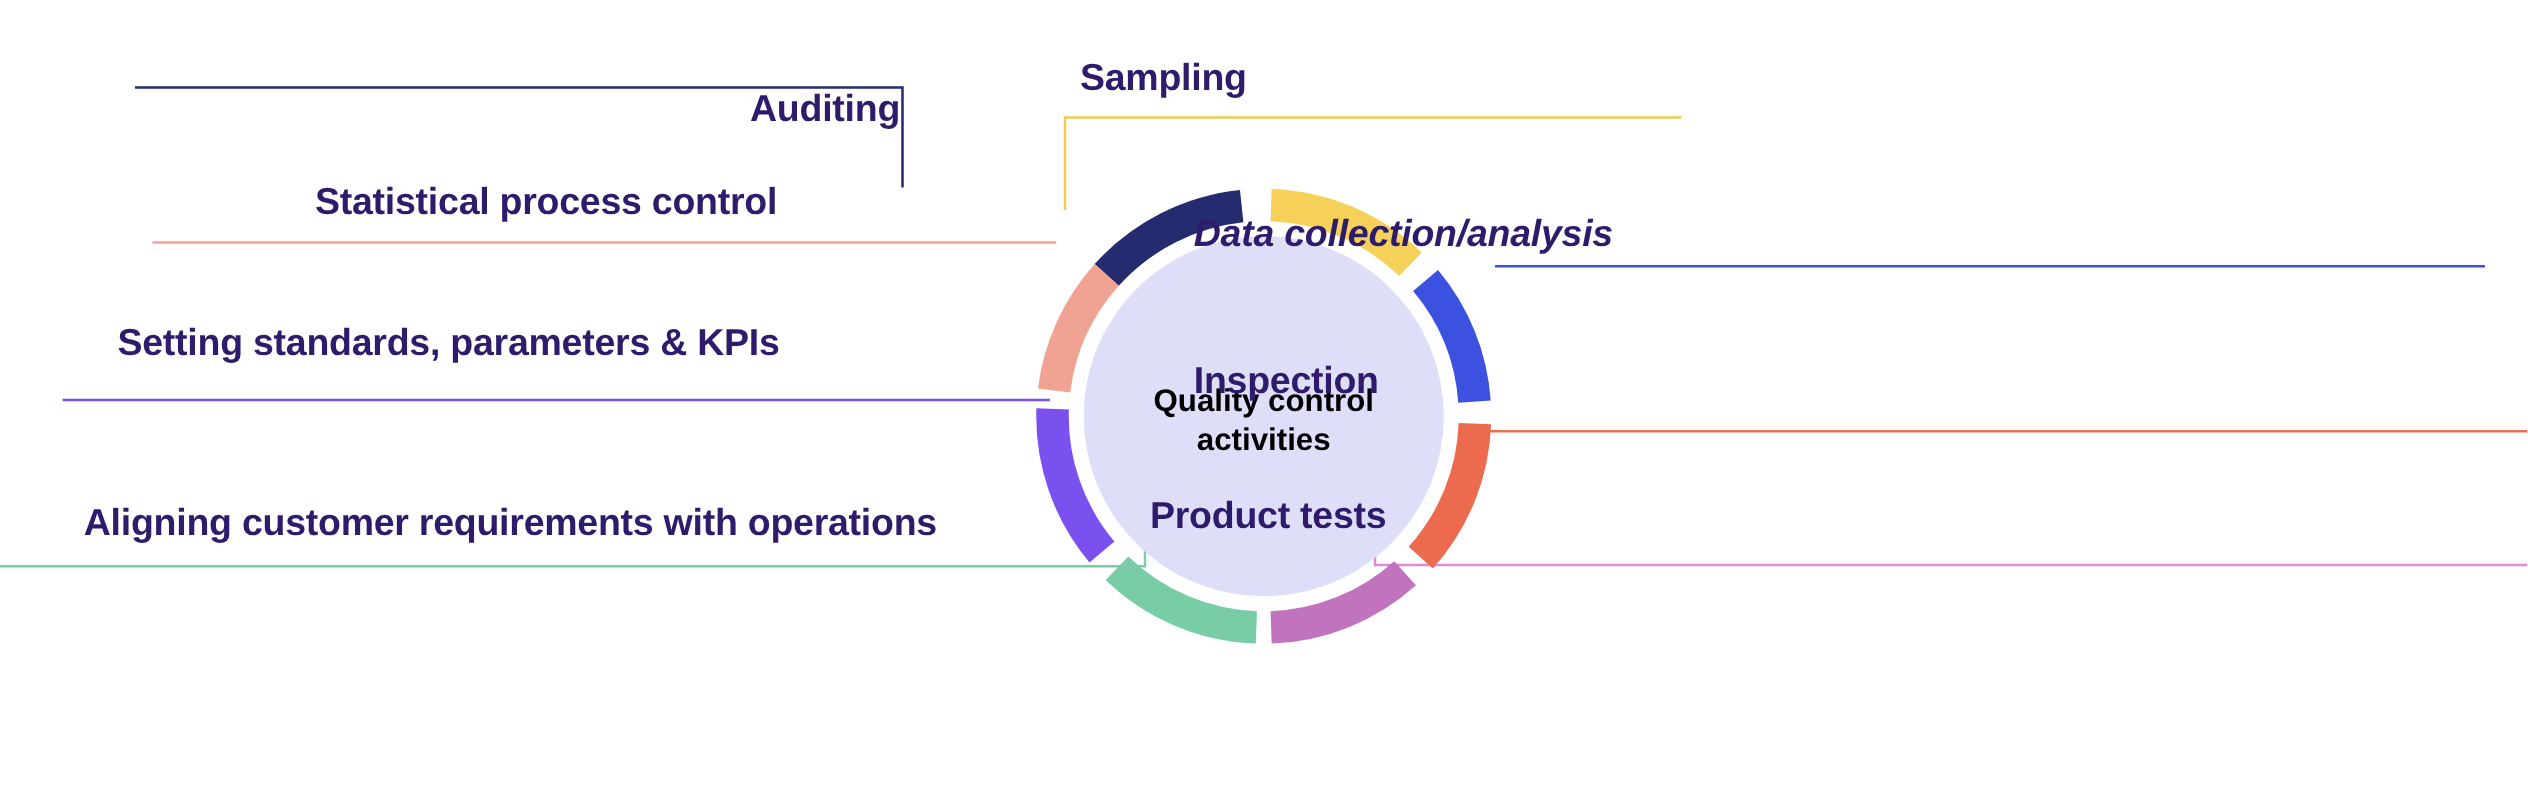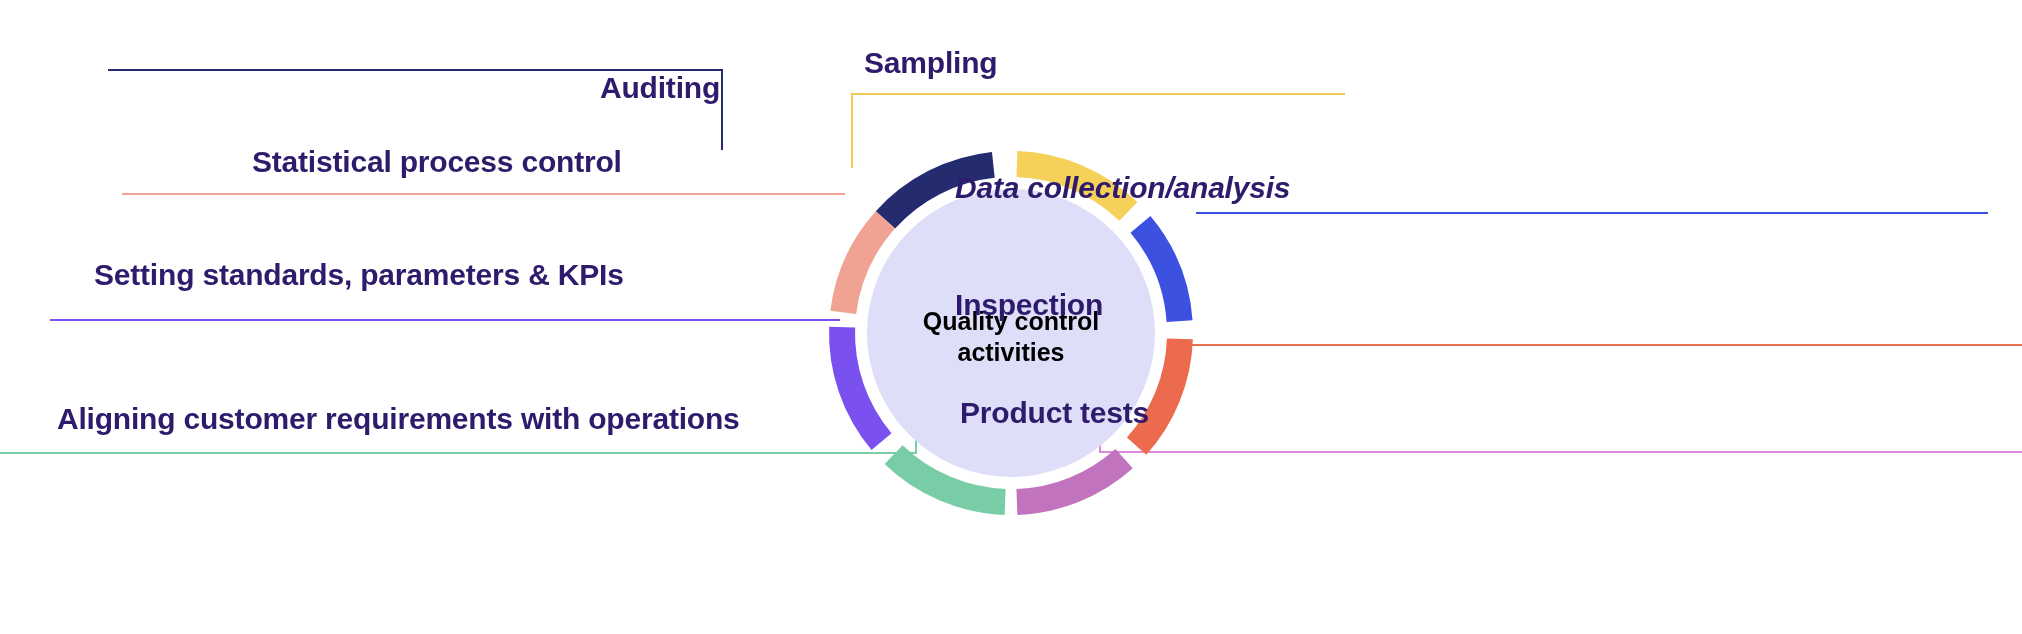--- a/index.html
+++ b/index.html
@@ -63,18 +63,18 @@
   </svg>
 
   <div class="center-text" style="left:861px;top:306px;width:300px;">Quality control
 activities</div>
 
   <div id="labels">
       <div class="label right" style="left: 600px; top: 25px; margin-top: 48px;">Auditing</div>
       <div class="label right" style="left: 864px; top: 48px;">Sampling</div>
       <div class="label right" style="left: 955px; top: 173px; font-style: italic;">Data collection/analysis</div>
       <div class="label right" style="left: 955px; top: 290px; text-align: right;">Inspection</div>
-      <div class="label right" style="left: 960px; top: 398px; text-align: center;">Product tests</div>
-      <div class="label left" style="left: 57px; top: 404px;">Aligning customer requirements with operations</div>
+      <div class="label right" style="left: 920px; top: 398px; text-align: center;">Product tests</div>
+      <div class="label left" style="left: 67px; top: 404px;">Aligning customer requirements with operations</div>
       <div class="label left" style="left: 94px; top: 260px;">Setting standards, parameters &amp; KPIs</div>
       <div class="label left" style="left: 252px; top: 147px;">Statistical process control</div>
     </div>
 </div>
 
 </body></html>

